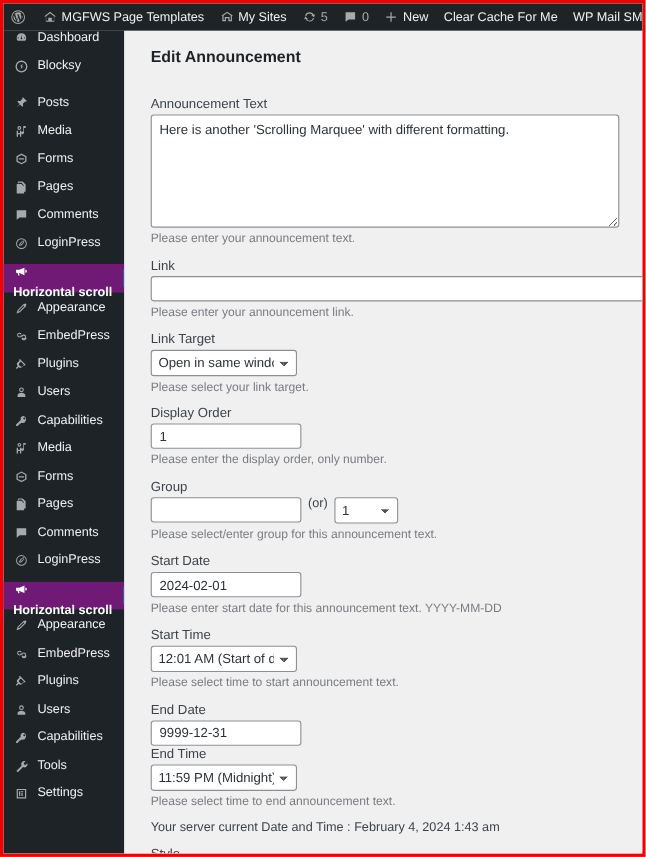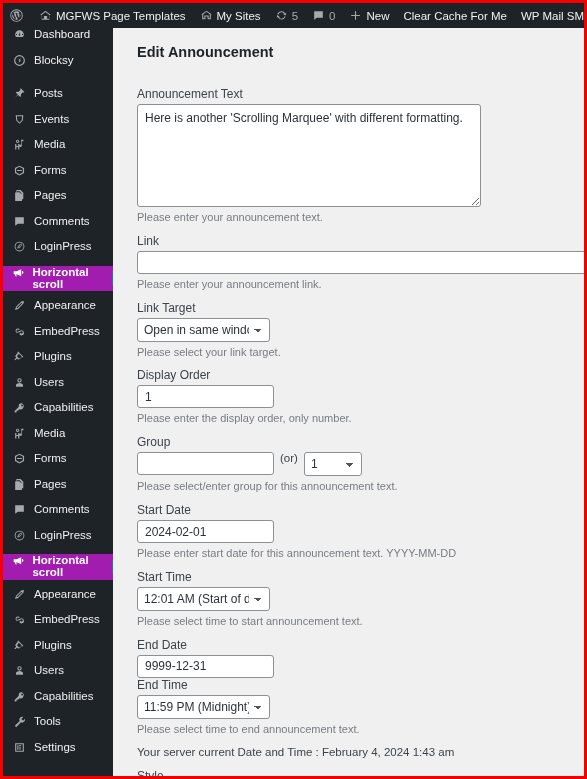--- a/index.html
+++ b/index.html
@@ -69,23 +69,24 @@
     height: 25.5px;
     padding-left: 9px;
     gap: 7px;
     color: #f0f0f1;
     font-size: 11.5px;
     cursor: pointer;
   }
   .menu-item .mi-ico { width: 15px; display:flex; align-items:center; justify-content:center; }
   .menu-item .sic { fill: #a7aaad; width: 13px; height: 13px; }
   .menu-item.current {
-    background: #a21caf;
+    background: #701a75;
     color: #fff;
     font-weight: 600;
+    flex-direction: column;
   }
   .menu-item.current .sic { fill: #fff; }
   .menu-item.current::after {
     content: "";
     position: absolute;
     right: -8px; top: 50%;
     transform: translateY(-50%);
     width: 0; height: 0;
     border-style: solid;
     border-width: 8px 0 8px 9px;
@@ -119,21 +120,21 @@
     display: block;
   }
   .field-help {
     font-size: 11px;
     color: #787c82;
     margin: 3px 0 9px 0;
     line-height: 1.35;
   }
   textarea.ann-text {
     display: block;
-    width: 344px;
+    width: 426px;
     height: 103px;
     padding: 5px 7px;
     font-family: "Liberation Sans", sans-serif;
     font-size: 12px;
     color: #2c3338;
     border: 1px solid #8c8f94;
     border-radius: 3px;
     background: #fff;
     resize: both;
     line-height: 1.45;
@@ -281,28 +282,20 @@
         <span class="mi-ico">
           <svg class="sic" viewBox="0 0 24 24">
             <path d="M14.5 2.5l-1.4 1.4 1 1-4.3 4.3-3.1-.6-1.6 1.6 3.8 3.8-5 5.6 5.6-5 3.8 3.8 1.6-1.6-.6-3.1 4.3-4.3 1 1 1.4-1.4-6.5-6.5z"></path>
           </svg>
         </span>
         <span>Posts</span>
       </div>
       <div class="menu-item">
         <span class="mi-ico">
           <svg class="sic" viewBox="0 0 24 24">
-            <path d="M5 4h14l-1 10-6 6-6-6L5 4zm2.2 2l.7 7.3L12 17.4l4.1-4.1.7-7.3H7.2z"></path>
-          </svg>
-        </span>
-        <span>Events</span>
-      </div>
-      <div class="menu-item">
-        <span class="mi-ico">
-          <svg class="sic" viewBox="0 0 24 24">
             <path d="M8.5 3a3.2 3.2 0 100 6.4 3.2 3.2 0 000-6.4zm0 1.8a1.4 1.4 0 110 2.8 1.4 1.4 0 010-2.8zM15 3v9.3a2.6 2.6 0 00-1.1-.3 2.3 2.3 0 102.3 2.3V6.2h3V3h-4.2zM4 11v10h2.2v-4.3h3.3V21h2.2V11H9.5v3.6H6.2V11H4z"></path>
           </svg>
         </span>
         <span>Media</span>
       </div>
       <div class="menu-item">
         <span class="mi-ico">
           <svg class="sic" viewBox="0 0 24 24">
             <path d="M12 3L3.6 7.5v9L12 21l8.4-4.5v-9L12 3zm0 2.3l6.2 3.3v6.8L12 18.7l-6.2-3.3V8.6L12 5.3zM7.6 11h8.8v2H7.6v-2z"></path>
           </svg>

